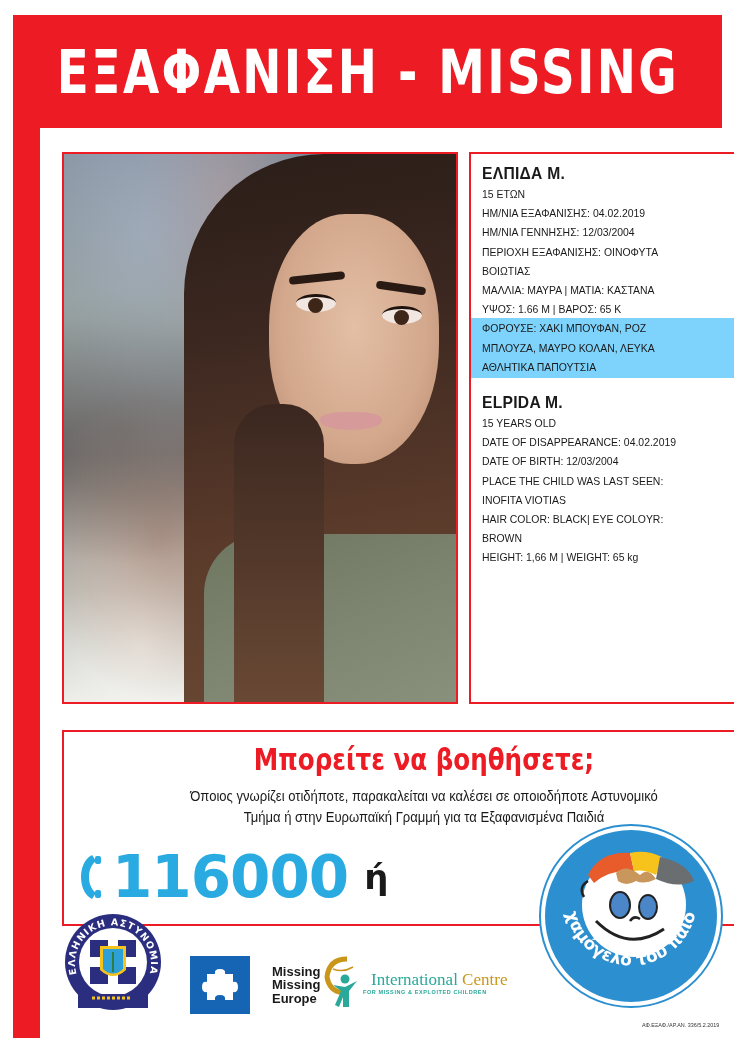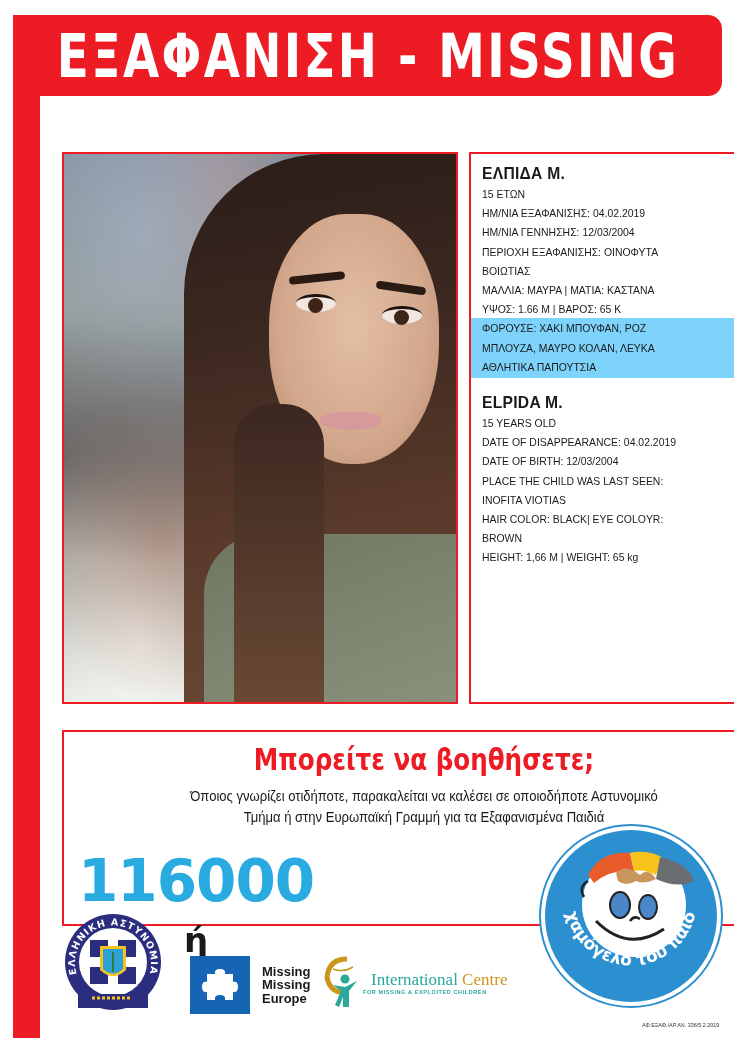--- a/index.html
+++ b/index.html
@@ -1,21 +1,21 @@
 <!DOCTYPE html>
 <html><head>
 <meta charset="utf-8">
 <style>
   * { box-sizing: border-box; margin: 0; padding: 0; }
   html, body { width: 734px; height: 1038px; background: #ffffff; overflow: hidden; }
   body { position: relative; font-family: "Liberation Sans", sans-serif; }
 
   .top-bar {
-    position: absolute; left: 13px; top: 15px; width: 709px; height: 81px;
-    background: #ed1c24; display: flex; align-items: center; justify-content: center; border-radius: 14px;
+    position: absolute; left: 13px; top: 15px; width: 709px; height: 113px;
+    background: #ed1c24; display: flex; align-items: center; justify-content: center;
   }
   .top-bar h1 {
     color: #ffffff; font-family: "DejaVu Sans", sans-serif; font-weight: bold;
     font-size: 60px; letter-spacing: 3px; transform: scaleX(0.78); white-space: nowrap;
   }
   .left-strip {
     position: absolute; left: 13px; top: 15px; width: 27px; height: 1023px; background: #ed1c24;
   }
 
   .photo-box {
@@ -78,35 +78,35 @@
   .help-title {
     position: absolute; left: 0; top: 10px; width: 100%; text-align: center;
     color: #ed1c24; font-family: "DejaVu Sans", sans-serif; font-weight: bold; font-size: 30px;
     transform: scaleX(0.82);
   }
   .help-text {
     position: absolute; left: 0; top: 54px; width: 100%; text-align: center;
     font-size: 14.5px; line-height: 21px; color: #1a1a1a; transform: scaleX(0.9);
   }
   .phone-row {
-    position: absolute; left: 14px; top: 110px; height: 70px; display: flex; align-items: center; gap: 10px; flex-direction: column;
+    position: absolute; left: 14px; top: 110px; height: 70px; display: flex; align-items: center; gap: 10px;
   }
   .phone-icon { width: 24px; height: 48px; }
   .phone-number {
     color: #29abe2; font-family: "DejaVu Sans", sans-serif; font-weight: bold; font-size: 58px;
     letter-spacing: -1px; line-height: 1;
   }
   .phone-number.n2 { color: #2ba5dc; }
   .phone-or { color: #1a1a1a; font-family: "DejaVu Sans", sans-serif; font-weight: bold; font-size: 34px; margin: 0 6px; }
 
   .smile-logo {
     position: absolute; left: 538px; top: 823px; width: 186px; height: 186px;
   }
   .police-logo { position: absolute; left: 62px; top: 912px; width: 102px; height: 104px; }
-  .mce-logo { position: absolute; left: 190px; top: 956px; display: flex; align-items: center; gap: 12px; }
+  .mce-logo { position: absolute; left: 190px; top: 956px; display: flex; align-items: center; gap: 22px; }
   .mce-square { width: 60px; height: 58px; background: #1565b4; display: flex; align-items: center; justify-content: center; }
   .mce-text { font-family: "Liberation Sans", sans-serif; font-weight: bold; font-size: 13px; line-height: 13.5px; color: #1a1a1a; }
   .icmec-logo { position: absolute; left: 323px; top: 955px; display: flex; align-items: center; gap: 4px; }
   .icmec-title { font-family: "Liberation Serif", serif; font-size: 17px; color: #c9961a; line-height: 18px; margin-left: 8px; }
   .icmec-title .teal { color: #2aa89a; }
   .icmec-sub { font-family: "Liberation Sans", sans-serif; font-weight: bold; font-size: 5.5px; color: #2aa89a; letter-spacing: 0.6px; }
   .ref-code {
     position: absolute; left: 642px; top: 1022px; font-family: "Liberation Sans", sans-serif;
     font-size: 6px; color: #333; transform: scaleX(0.9); transform-origin: left; white-space: nowrap;
   }

